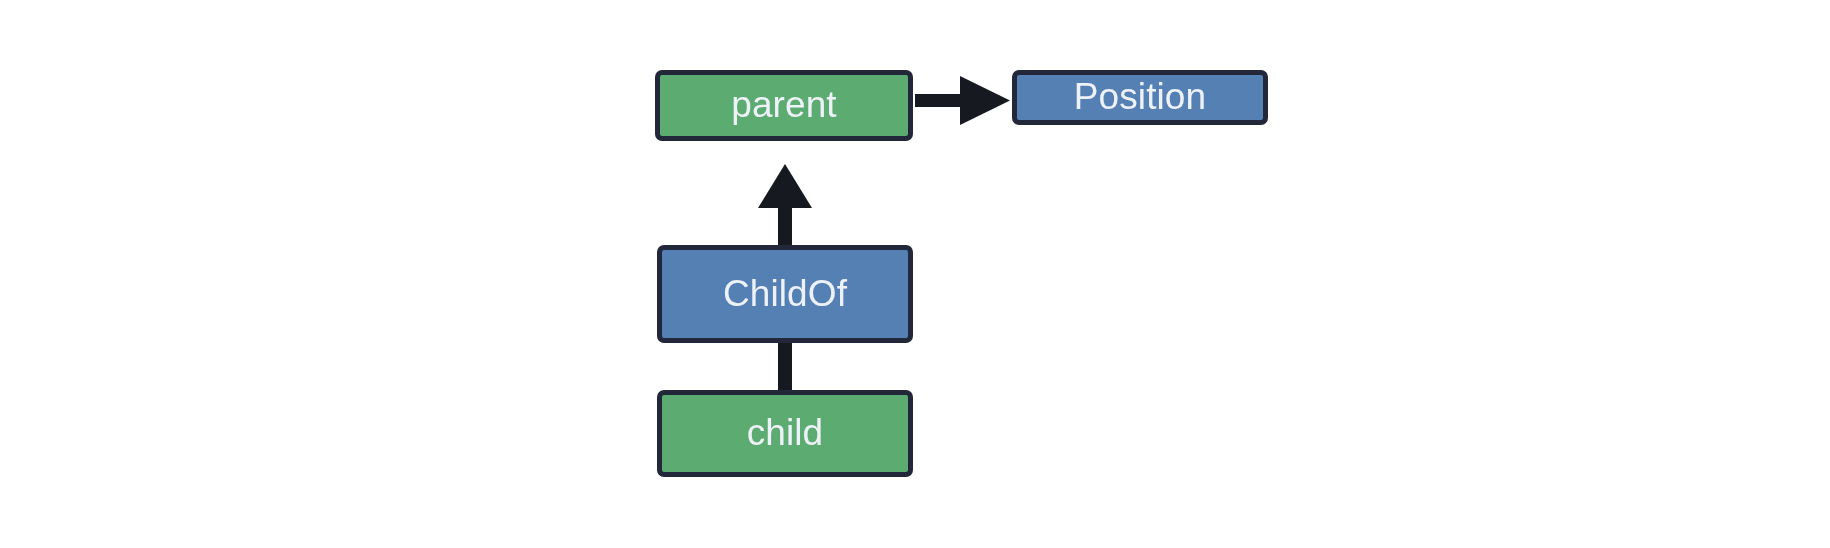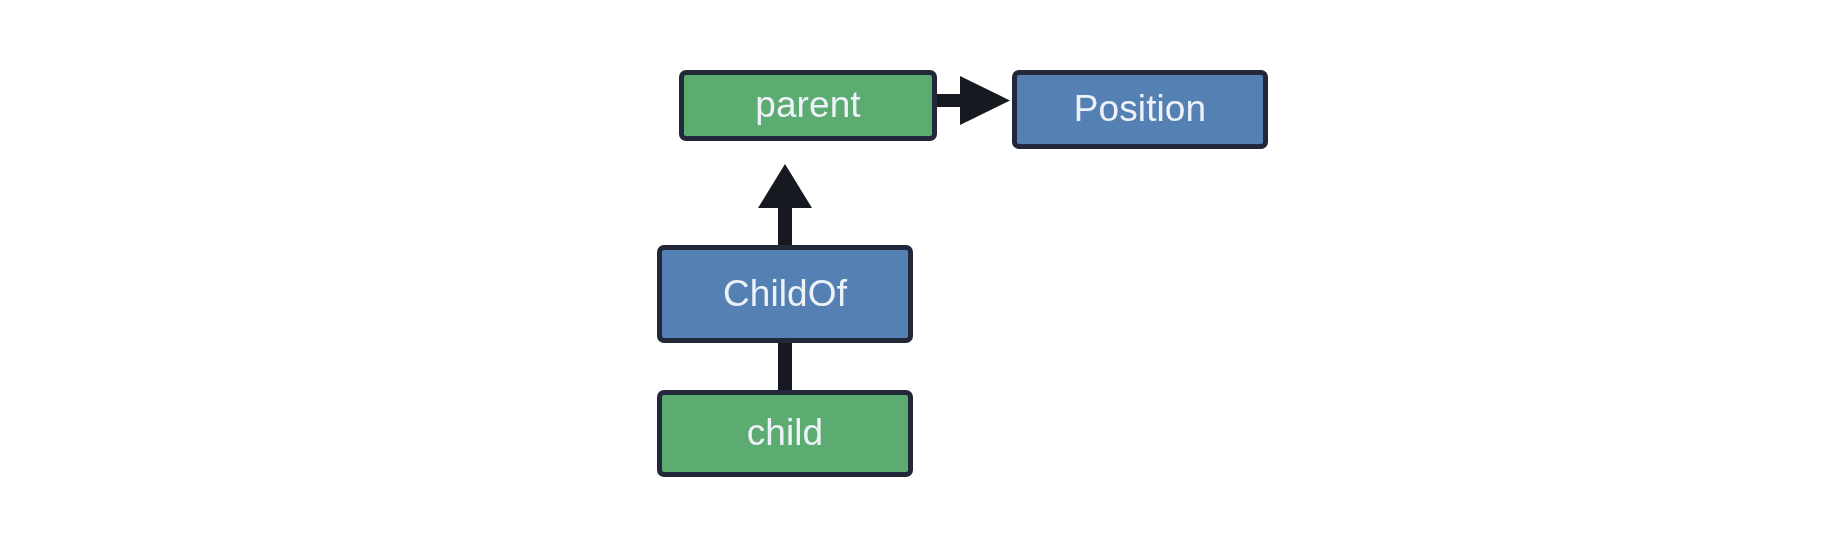--- a/index.html
+++ b/index.html
@@ -43,22 +43,22 @@
     white-space: nowrap;
     z-index: 2;
   }
   .node-label {
     display: block;
     transform: translateY(-1px);
   }
   .node.green { background: #5cab71; }
   .node.blue  { background: #5580b4; }
 
-  #node-parent   { left: 655px;  top: 70px;  width: 258px; height: 71px; margin-left: 24px; }
-  #node-position { left: 1012px; top: 70px;  width: 256px; height: 79px; }
+  #node-parent   { left: 655px;  top: 70px;  width: 258px; height: 71px; }
+  #node-position { left: 1012px; top: 70px;  width: 256px; height: 55px; }
   #node-childof  { left: 657px;  top: 245px; width: 256px; height: 98px; }
   #node-child    { left: 657px;  top: 390px; width: 256px; height: 87px; align-items: center; }
 </style>
 </head>
 <body>
 
 <div id="canvas">
 
   <svg id="edge-layer" viewBox="0 0 1830 548" width="1830" height="548" xmlns="http://www.w3.org/2000/svg">
 

